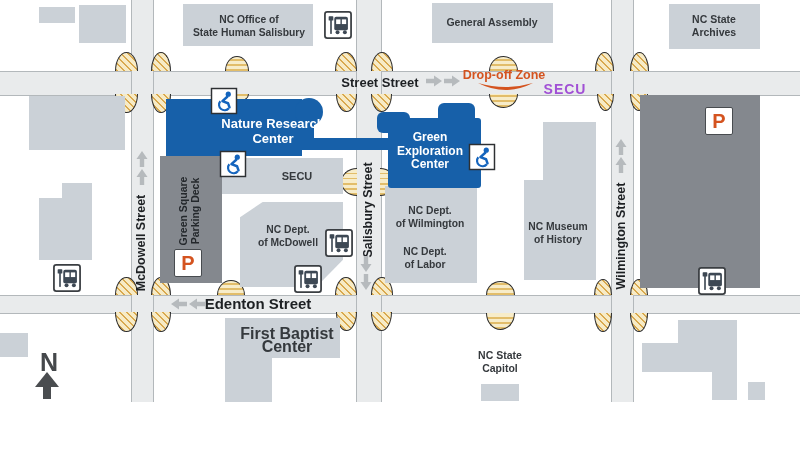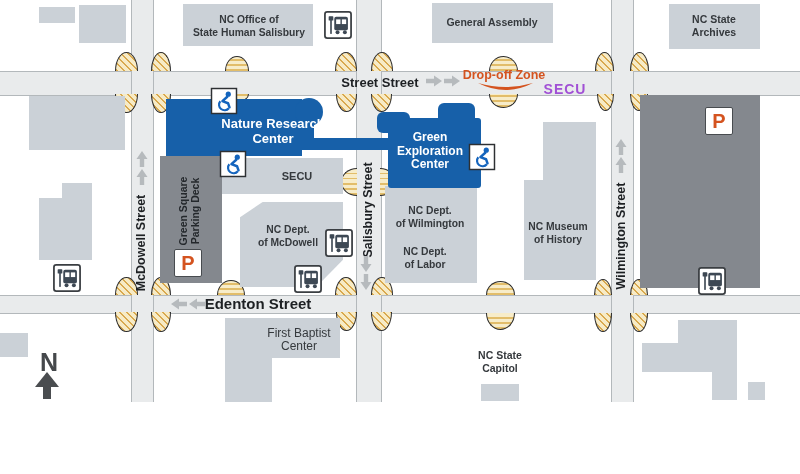--- a/index.html
+++ b/index.html
@@ -161,21 +161,21 @@
       <div>of Wilmington</div>
     </div>
     <div class="maplabel" style="left: 425px; top: 258px; font-size: 10.3px; line-height: 13px; font-weight: 700; color: rgb(53, 57, 61);">
       <div>NC Dept.</div>
       <div>of Labor</div>
     </div>
     <div class="maplabel" style="left: 558px; top: 233px; font-size: 10.3px; line-height: 13px; font-weight: 700; color: rgb(53, 57, 61);">
       <div>NC Museum</div>
       <div>of History</div>
     </div>
-    <div class="maplabel" style="left: 287px; top: 340px; font-size: 12px; line-height: 13px; font-weight: 400; color: rgb(53, 57, 61); margin-left: 12px;">
+    <div class="maplabel" style="left: 287px; top: 340px; font-size: 16px; line-height: 13px; font-weight: 700; color: rgb(53, 57, 61);">
       <div>First Baptist</div>
       <div>Center</div>
     </div>
     <div class="maplabel" style="left: 500px; top: 362px; font-size: 10.5px; line-height: 13px; font-weight: 700; color: rgb(53, 57, 61);">
       <div>NC State</div>
       <div>Capitol</div>
     </div>
     <div class="maplabel rot" style="left: 189px; top: 211px; font-size: 10.5px; line-height: 12px; font-weight: 700; color: rgb(36, 40, 44);">
       <div>Green Square</div>
       <div>Parking Deck</div>

